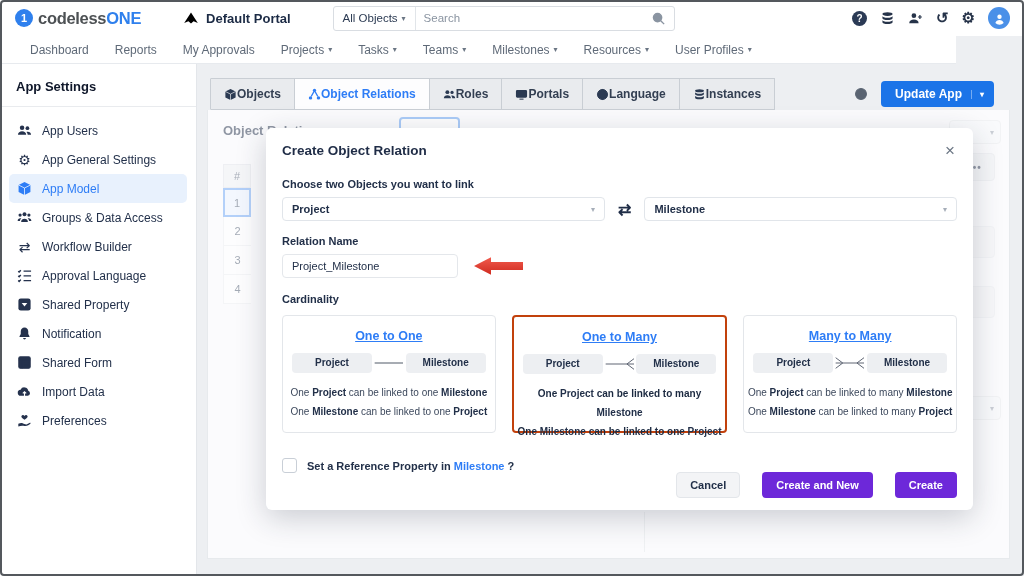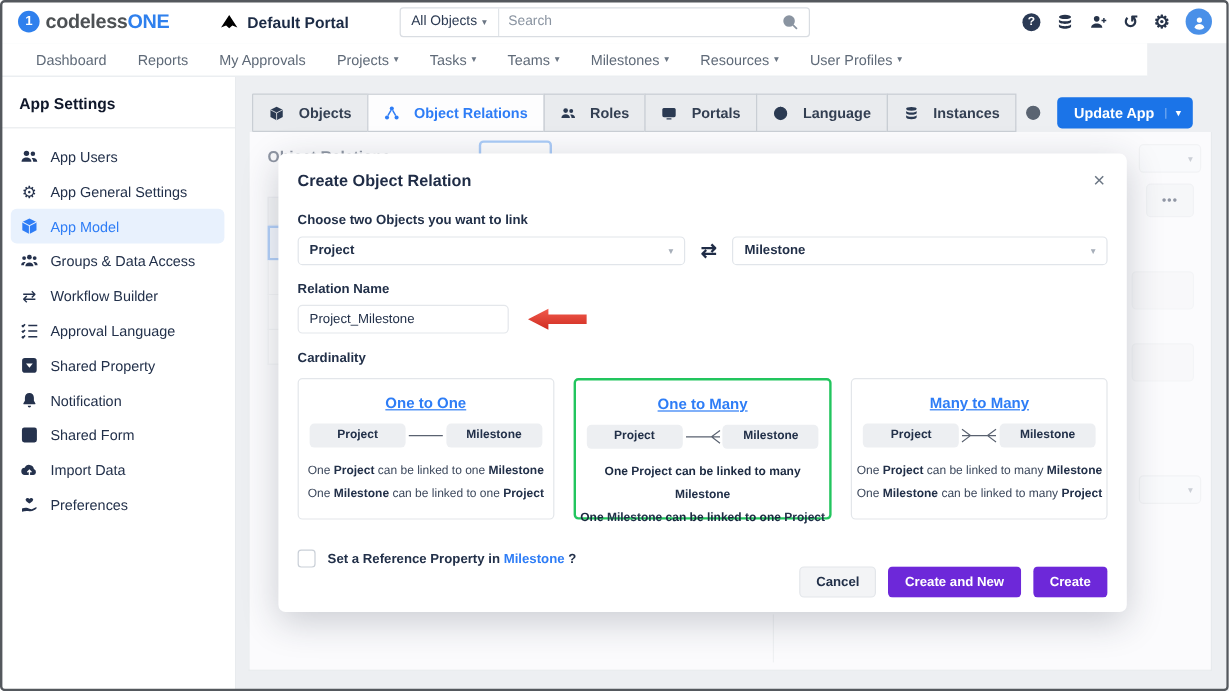--- a/index.html
+++ b/index.html
@@ -45,21 +45,21 @@
   .sb-div{height:1px;background:#e9ebee;}
   .sb-list{padding:9px 9px;}
   .sb-item{display:flex;align-items:center;gap:10px;height:29px;padding:0 8px;border-radius:5px;font-size:12px;font-weight:500;color:#22304a;cursor:pointer;}
   .sb-item .ic{color:#25324d;}
   .sb-item.active{background:#e8f1fd;color:#2e7df6;}
   .sb-item.active .ic{color:#2e7df6;}
 
   
   .content{position:absolute;left:197px;top:64px;width:827px;height:512px;}
   .tabrow{display:flex;align-items:center;padding:14px 14px 0 13px;}
-  .tab{display:flex;align-items:center;gap:12px;height:30px;padding:0 13px;background:#e9ebee;border:1px solid #c9ced4;margin-left:-1px;font-size:12px;font-weight:700;color:#333f52;cursor:pointer;white-space:nowrap;}
+  .tab{display:flex;align-items:center;gap:0;height:30px;padding:0 13px;background:#e9ebee;border:1px solid #c9ced4;margin-left:-1px;font-size:12px;font-weight:700;color:#333f52;cursor:pointer;white-space:nowrap;}
   .tab:first-child{margin-left:0;border-radius:1px 0 0 1px;}
   .tab .ic{width:13px;height:13px;color:#2b3a52;}
   .tab.active{background:#fdfdfe;color:#2e7df6;}
   .tab.active .ic{color:#2e7df6;}
   .tab-spacer{flex:1;}
   .info-ic{color:#5a6472;width:14px;height:14px;margin-right:13px;cursor:pointer;}
   .update-btn{display:flex;align-items:center;height:26px;background:#1b74e8;color:#fff;border-radius:4px;font-size:12px;font-weight:700;padding:0 10px 0 14px;cursor:pointer;margin-right:16px;}
   .update-btn .split{margin-left:9px;padding-left:8px;border-left:1px solid rgba(255,255,255,.4);font-size:8px;}
 
   .panel{position:absolute;left:10px;top:46px;width:803px;height:449px;background:#fbfbfc;border:1px solid #e7eaed;border-top:0;box-sizing:border-box;}
@@ -69,55 +69,55 @@
   .bg-th{height:24px;background:#eef0f3;border:1px solid #e0e3e8;box-sizing:border-box;font-size:11px;color:#566274;display:flex;align-items:center;justify-content:center;}
   .bg-td{height:29px;border-bottom:1px solid #eceef1;border-left:1px solid #eceef1;box-sizing:border-box;font-size:11px;color:#4c5a6e;display:flex;align-items:center;justify-content:center;background:#fff;}
   .bg-td.sel{border:2px solid #6aa4f5;background:#eaf2fe;}
   .bg-dd{position:absolute;right:8px;width:52px;height:24px;background:#f7f8fa;border:1px solid #e8eaed;border-radius:4px;display:flex;align-items:center;justify-content:flex-end;padding-right:6px;box-sizing:border-box;color:#9aa3af;font-size:8px;}
   .bg-ellipsis{position:absolute;right:14px;top:43px;width:38px;height:26px;background:#f1f2f4;border:1px solid #e6e8ec;border-radius:4px;display:flex;align-items:center;justify-content:center;font-size:10px;font-weight:700;color:#26334d;letter-spacing:1px;cursor:pointer;}
   .bg-box{position:absolute;right:14px;width:50px;height:30px;background:#f4f5f7;border:1px solid #ebedf0;border-radius:4px;}
   .bg-vline{position:absolute;left:436px;top:402px;width:1px;height:40px;background:#e3e6e9;}
   .dim{position:absolute;inset:0;background:rgba(251,252,253,.5);z-index:2;}
 
   
-  .modal{position:absolute;left:232px;top:128px;width:707px;height:382px;background:#fff;border-radius:6px;
+  .modal{position:absolute;left:266px;top:128px;width:707px;height:382px;background:#fff;border-radius:6px;
     box-shadow:0 8px 30px rgba(30,40,60,.22);z-index:10;padding:14px 16px;box-sizing:border-box;font-size:11px;color:#223049;}
   .m-head{display:flex;align-items:center;justify-content:space-between;}
   .m-title{font-size:13.5px;font-weight:700;color:#1f2c46;}
   .m-close{font-size:17px;color:#6b7684;cursor:pointer;line-height:1;padding:0 2px;}
   .m-label{font-size:11px;font-weight:700;color:#223049;}
   .lbl-choose{margin-top:19px;}
   .dd-row{display:flex;align-items:center;gap:13px;margin-top:7px;}
   .dd{height:24px;border:1px solid #e1e5ea;border-radius:4px;background:#fff;display:flex;align-items:center;padding:0 9px;box-sizing:border-box;cursor:pointer;}
   .dd .val{font-size:11px;font-weight:600;color:#223049;flex:1;}
   .dd .dc{font-size:8px;color:#a6aeb9;}
   .dd-left{width:323px;}
   .dd-right{flex:1;}
   .swap{font-size:16px;font-weight:700;color:#1f2c46;}
   .lbl-rel{margin-top:14px;}
   .rel-row{position:relative;margin-top:7px;height:24px;}
   .rel-input{width:176px;height:24px;border:1px solid #e4e7eb;border-radius:4px;font-size:11px;color:#223049;padding:0 9px;box-sizing:border-box;outline:none;font-family:inherit;}
   .red-arrow{position:absolute;left:191px;top:2px;width:50px;height:20px;}
   .lbl-card{margin-top:15px;}
   .cards{display:flex;gap:16px;margin-top:10px;}
   .card{flex:1;height:118px;border:1px solid #e3e6ea;border-radius:4px;background:#fff;box-sizing:border-box;cursor:pointer;}
-  .card.selected{border:2px solid #22c55e;}
+  .card.selected{border:2px solid #c2410c;}
   .card-title{text-align:center;margin-top:13px;font-size:12.5px;font-weight:600;color:#2e7df6;text-decoration:underline;}
   .pill-row{display:flex;align-items:center;margin:10px 9px 0;}
   .pill{width:80px;height:20px;line-height:20px;text-align:center;background:#edeff2;border-radius:4px;font-size:10px;font-weight:600;color:#223049;flex:none;}
   .conn{flex:1;display:flex;align-items:center;justify-content:center;}
   .conn svg{width:100%;height:16px;}
   .card-desc{text-align:center;font-size:10px;color:#3c485c;margin-top:10px;line-height:1.9;}
   .card-desc b{font-weight:700;color:#223049;}
   .card.selected .card-desc{color:#1b2940;font-weight:600;}
   .cb-row{display:flex;align-items:center;gap:10px;margin-top:25px;}
   .cb{width:15px;height:15px;border:1.5px solid #c9cfd7;border-radius:3px;background:#fff;box-sizing:border-box;cursor:pointer;}
   .cb-label{font-size:11px;font-weight:700;color:#223049;}
   .cb-label .obj{color:#2e7df6;}
-  .m-footer{position:absolute;right:16px;bottom:12px;display:flex;gap:10px;align-items:center;}
+  .m-footer{position:absolute;right:16px;bottom:12px;display:flex;gap:22px;align-items:center;}
   .btn{height:26px;border-radius:4px;font-size:11px;font-weight:700;display:flex;align-items:center;padding:0 13px;cursor:pointer;border:1px solid transparent;font-family:inherit;}
   .btn-cancel{background:#f3f4f6;border-color:#e3e6ea;color:#223049;}
   .btn-blue{background:#6d28d9;color:#fff;}
 </style>
 </head>
 <body>
 
 <div class="frame"></div>
 
 <div class="hdr">

